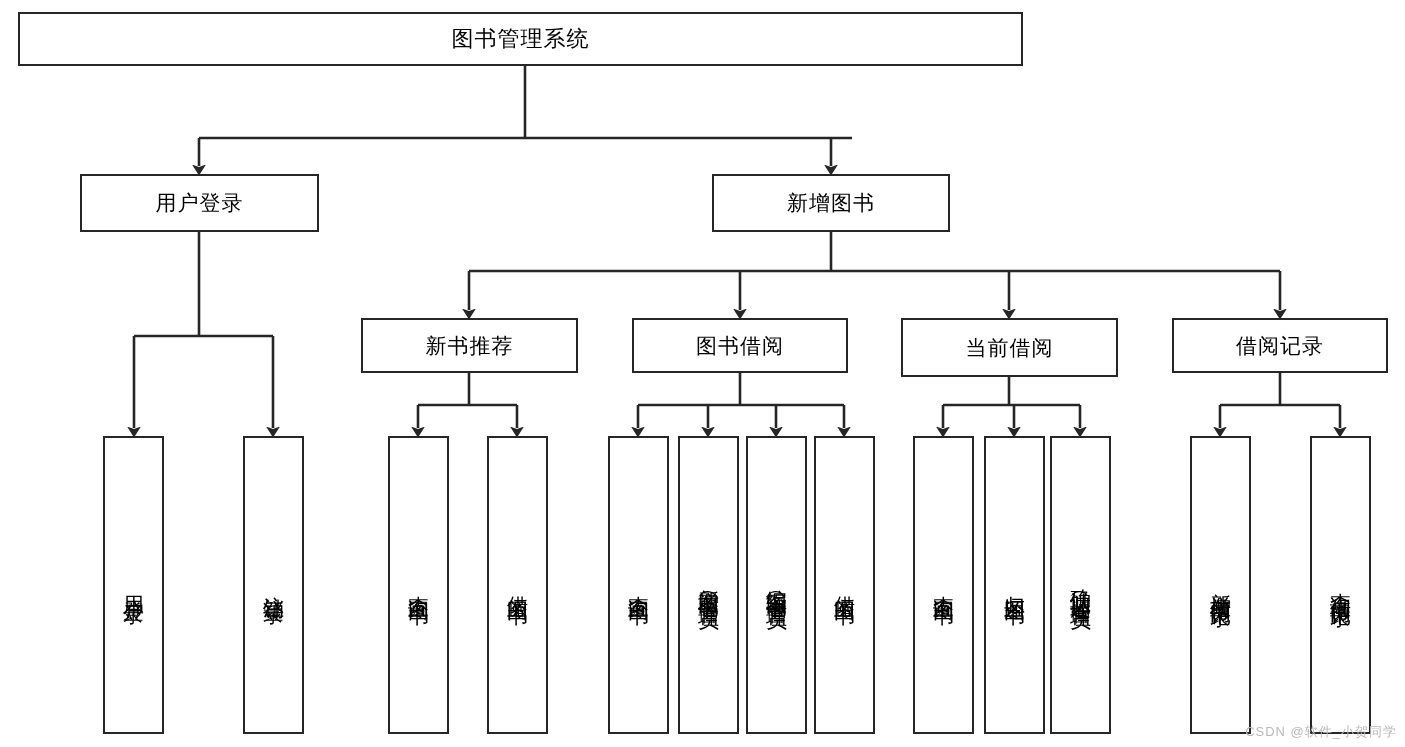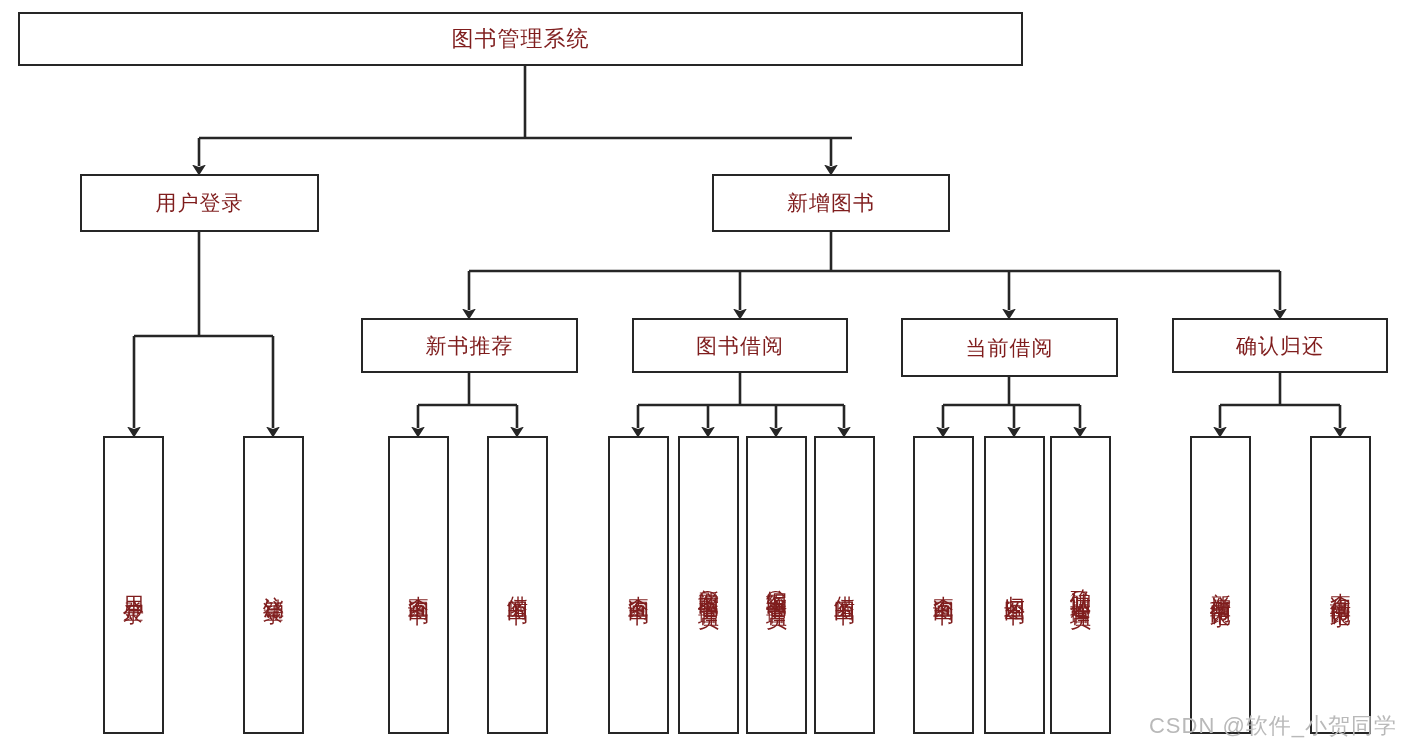--- a/index.html
+++ b/index.html
@@ -26,21 +26,21 @@
     pointer-events: none;
   }
   .node {
     position: absolute;
     box-sizing: border-box;
     border: 2px solid #262626;
     background: #ffffff;
     display: flex;
     align-items: center;
     justify-content: center;
-    color: #7f1d1d;
+    color: #000000;
   }
   .node.horiz {
     font-size: 21px;
     letter-spacing: 1px;
     line-height: 1.1;
   }
   .node.root {
     font-size: 22px;
   }
   .node.vert {
@@ -53,21 +53,21 @@
     text-align: center;
   }
   .node .lbl {
     display: block;
     white-space: nowrap;
   }
   .watermark {
     position: absolute;
     right: 8px;
     bottom: 6px;
-    font-size: 22px;
+    font-size: 13px;
     color: #b9b9b9;
     letter-spacing: 1px;
     white-space: nowrap;
   }
 </style>
 </head>
 <body>
 
 <div id="canvas">
 
@@ -139,21 +139,21 @@
 
   <div class="node horiz" style="left:361px; top:318px; width:217px; height:55px;">
     <span class="lbl">新书推荐</span>
   </div>
 
   <div class="node horiz" style="left:901px; top:318px; width:217px; height:59px;">
     <span class="lbl">当前借阅</span>
   </div>
 
   <div class="node horiz" style="left:1172px; top:318px; width:216px; height:55px;">
-    <span class="lbl">确认归还</span>
+    <span class="lbl">借阅记录</span>
   </div>
 
   <div class="node vert" style="left:103px; top:436px; width:61px; height:298px;">
     <span class="lbl">用户登录</span>
   </div>
 
   <div class="node vert" style="left:243px; top:436px; width:61px; height:298px;">
     <span class="lbl">注销登录</span>
   </div>
 

